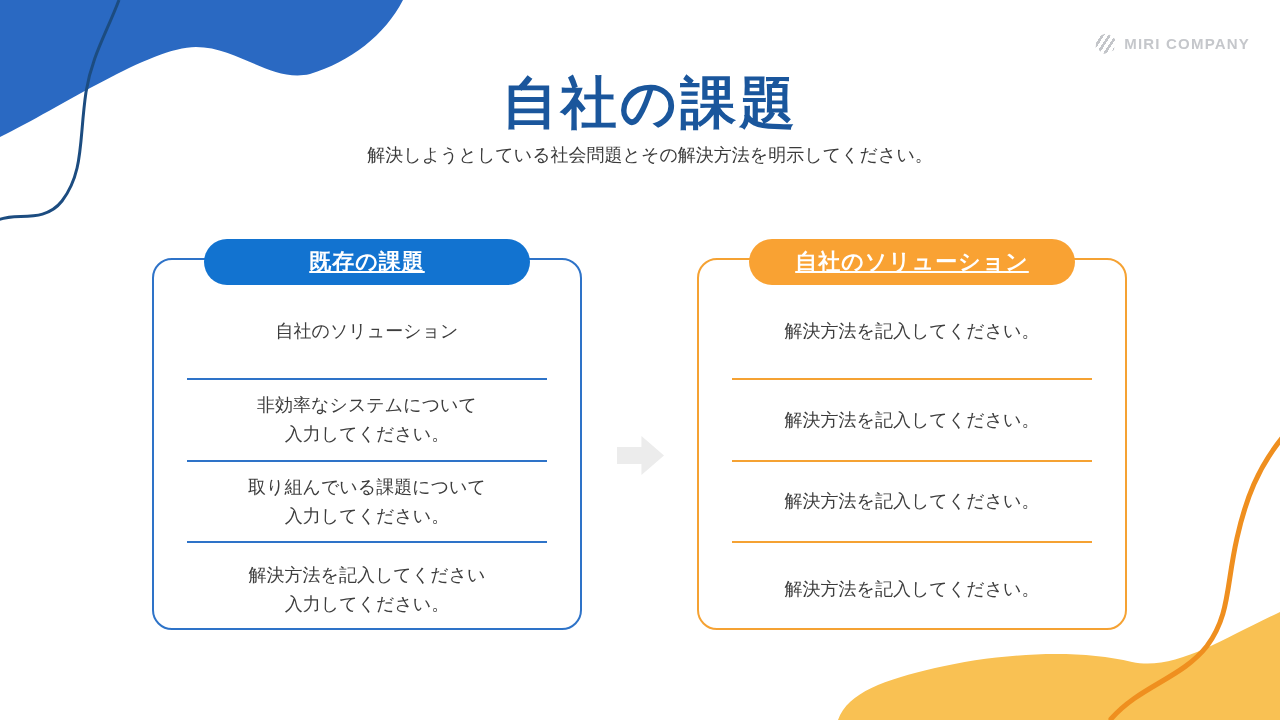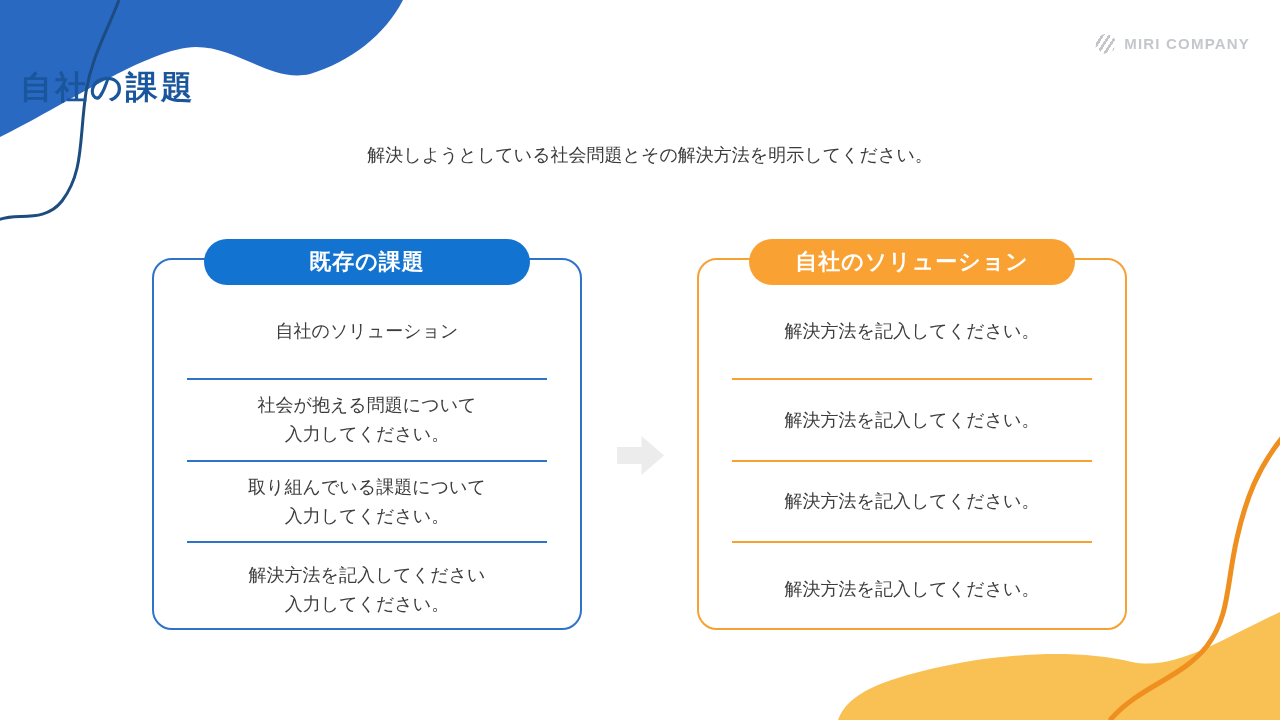--- a/index.html
+++ b/index.html
@@ -14,40 +14,40 @@
 
   .logo{position:absolute;top:33px;right:30px;display:flex;align-items:center;gap:8px;}
   .logo-icon{
     width:21px;height:21px;display:inline-block;transform:rotate(8deg);
     clip-path:polygon(50% 0%,95% 25%,95% 75%,50% 100%,5% 75%,5% 25%);
     background:repeating-linear-gradient(115deg,#c3c5c9 0 2.6px,#ffffff 2.6px 5.8px);
   }
   .logo-text{font-size:15px;font-weight:700;letter-spacing:1.2px;color:#c5c7cb;}
 
   .title{
-    position:absolute;top:66px;left:20px;width:1260px;
-    font-size:32px;font-weight:800;letter-spacing:3px;color:var(--title,#1a569c);
+    position:absolute;top:66px;left:20px;width:1260px;text-align:center;
+    font-size:56px;font-weight:800;letter-spacing:3px;color:var(--title,#1a569c);
   }
   .subtitle{
     position:absolute;top:141px;left:20px;width:1260px;text-align:center;
     font-size:18px;line-height:29px;color:#3b3b3b;
   }
 
   .panel{
     position:absolute;top:258px;width:430px;height:372px;
     border-radius:20px;background:#fff;box-sizing:border-box;
   }
   .panel.blue{left:152px;border:2px solid var(--blue-border,#2e73c8);}
   .panel.orange{left:697px;border:2px solid var(--orange-border,#f5a233);}
 
   .pill{
     position:absolute;top:-21px;left:50%;transform:translateX(-50%);
     width:326px;height:46px;border-radius:23px;
     text-align:center;line-height:46px;
-    color:#ffffff;font-size:22px;font-weight:800;letter-spacing:1px;
+    color:#ffffff;font-size:22px;font-weight:800;letter-spacing:1px;text-decoration:underline;
   }
   .panel.blue .pill{background:var(--blue-accent,#1273d0);}
   .panel.orange .pill{background:var(--orange-accent,#f9a233);}
 
   .panel-body{margin-top:25px;}
   .row{display:flex;flex-direction:column;align-items:center;justify-content:center;
        text-align:center;font-size:18px;line-height:29px;color:#3d3d3d;}
   .row-a,.row-d{height:93px;}
   .row-b{height:80px;}
   .row-c{height:79px;}
@@ -87,21 +87,21 @@
   </div>
 
   <div class="panel blue">
     <div class="pill">既存の課題</div>
     <div class="panel-body">
       <div class="row row-a">
         <div>自社のソリューション</div>
       </div>
       <div class="divider"></div>
       <div class="row row-b">
-        <div>社会が抱える問題について</div>
+        <div>非効率なシステムについて</div>
         <div>入力してください。</div>
       </div>
       <div class="divider"></div>
       <div class="row row-c">
         <div>取り組んでいる課題について</div>
         <div>入力してください。</div>
       </div>
       <div class="divider"></div>
       <div class="row row-d">
         <div>解決方法を記入してください</div>

